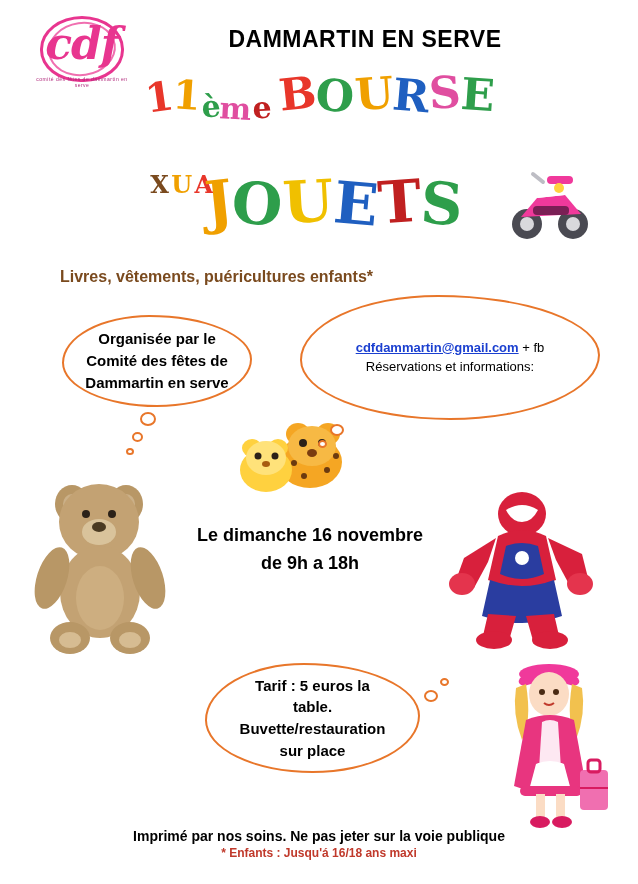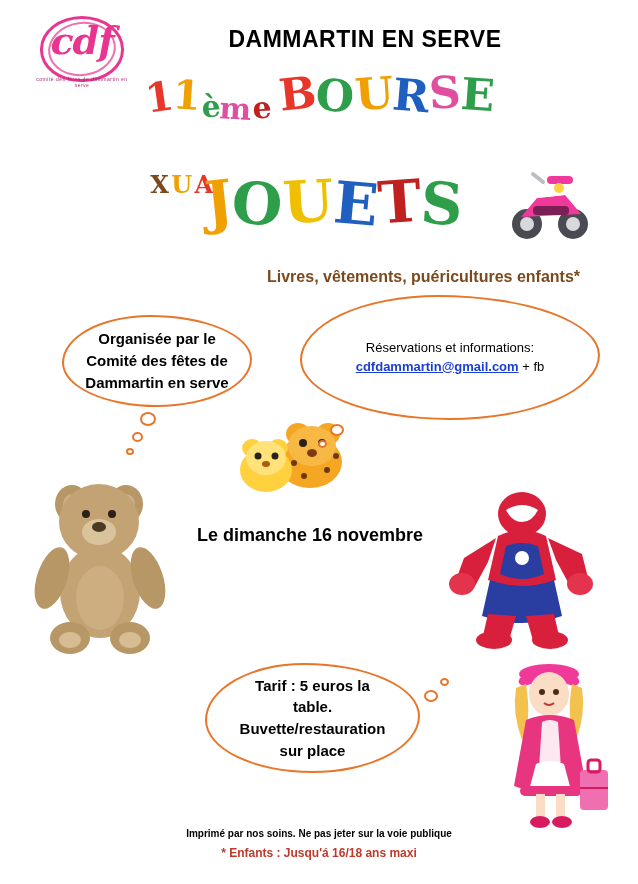--- a/index.html
+++ b/index.html
@@ -42,21 +42,21 @@
     transform: rotate(-8deg);
   }
   .logo .cdf {
     position: absolute;
     left: 0; top: 4px;
     width: 96px;
     text-align: center;
     font-family: "DejaVu Serif", serif;
     font-style: italic;
     font-weight: bold;
-    font-size: 38px;
+    font-size: 44px;
     color: #e8358f;
     letter-spacing: -1px;
   }
   .logo .logo-sub {
     position: absolute;
     left: 0; top: 62px;
     width: 96px;
     text-align: center;
     font-size: 5px;
     color: #b0267a;
@@ -108,21 +108,21 @@
     top: 168px;
     font-size: 54px;
   }
   #jouets-line span { font-size: 56px; }
 
   .sub-title {
     position: absolute;
     left: 60px;
     top: 268px;
     width: 520px;
-    text-align: right;
+    text-align: left;
     font-size: 16px;
     font-weight: bold;
     color: #7a4a1e;
   }
 
   
   .bubble {
     position: absolute;
     border: 2px solid #e8762a;
     border-radius: 46% 54% 50% 50% / 52% 48% 52% 48%;
@@ -189,21 +189,21 @@
     font-weight: bold;
     line-height: 1.55;
   }
 
   
   .footer1 {
     position: absolute;
     left: 0; top: 828px;
     width: 638px;
     text-align: center;
-    font-size: 10px;
+    font-size: 14px;
     font-weight: bold;
   }
   .footer2 {
     position: absolute;
     left: 0; top: 846px;
     width: 638px;
     text-align: center;
     font-size: 12px;
     font-weight: bold;
     color: #c0392b;
@@ -329,38 +329,39 @@
     <div>Comité des fêtes de</div>
     <div>Dammartin en serve</div>
   </div>
 </div>
 <div class="dot" style="left:140px; top:412px; width:16px; height:14px;"></div>
 <div class="dot" style="left:132px; top:432px; width:11px; height:10px;"></div>
 <div class="dot" style="left:126px; top:448px; width:8px; height:7px;"></div>
 
 <div class="bubble" id="bubble-reservations">
   <div class="bubble-text">
-    <div>Réservations et informations:</div>
     <div>
       <span class="mail">cdfdammartin@gmail.com</span><span> + fb</span>
     </div>
+    <div>Réservations et informations:</div>
   </div>
 </div>
 <div class="dot" style="left:330px; top:424px; width:14px; height:12px;"></div>
 <div class="dot" style="left:318px; top:440px; width:9px; height:8px;"></div>
 
 <div class="bubble" id="bubble-tarif">
   <div class="bubble-text">
     <div>Tarif : 5 euros la</div>
     <div>table.</div>
     <div>Buvette/restauration</div>
     <div>sur place</div>
   </div>
 </div>
 <div class="dot" style="left:424px; top:690px; width:14px; height:12px;"></div>
 <div class="dot" style="left:440px; top:678px; width:9px; height:8px;"></div>
 
 <div class="event-info">
   <div>Le dimanche 16 novembre</div>
+  <div>de 9h a 18h</div>
 </div>
 
 <div class="footer1">Imprimé par nos soins. Ne pas jeter sur la voie publique</div>
 <div class="footer2">* Enfants : Jusqu'á 16/18 ans maxi</div>
 
 </body></html>

